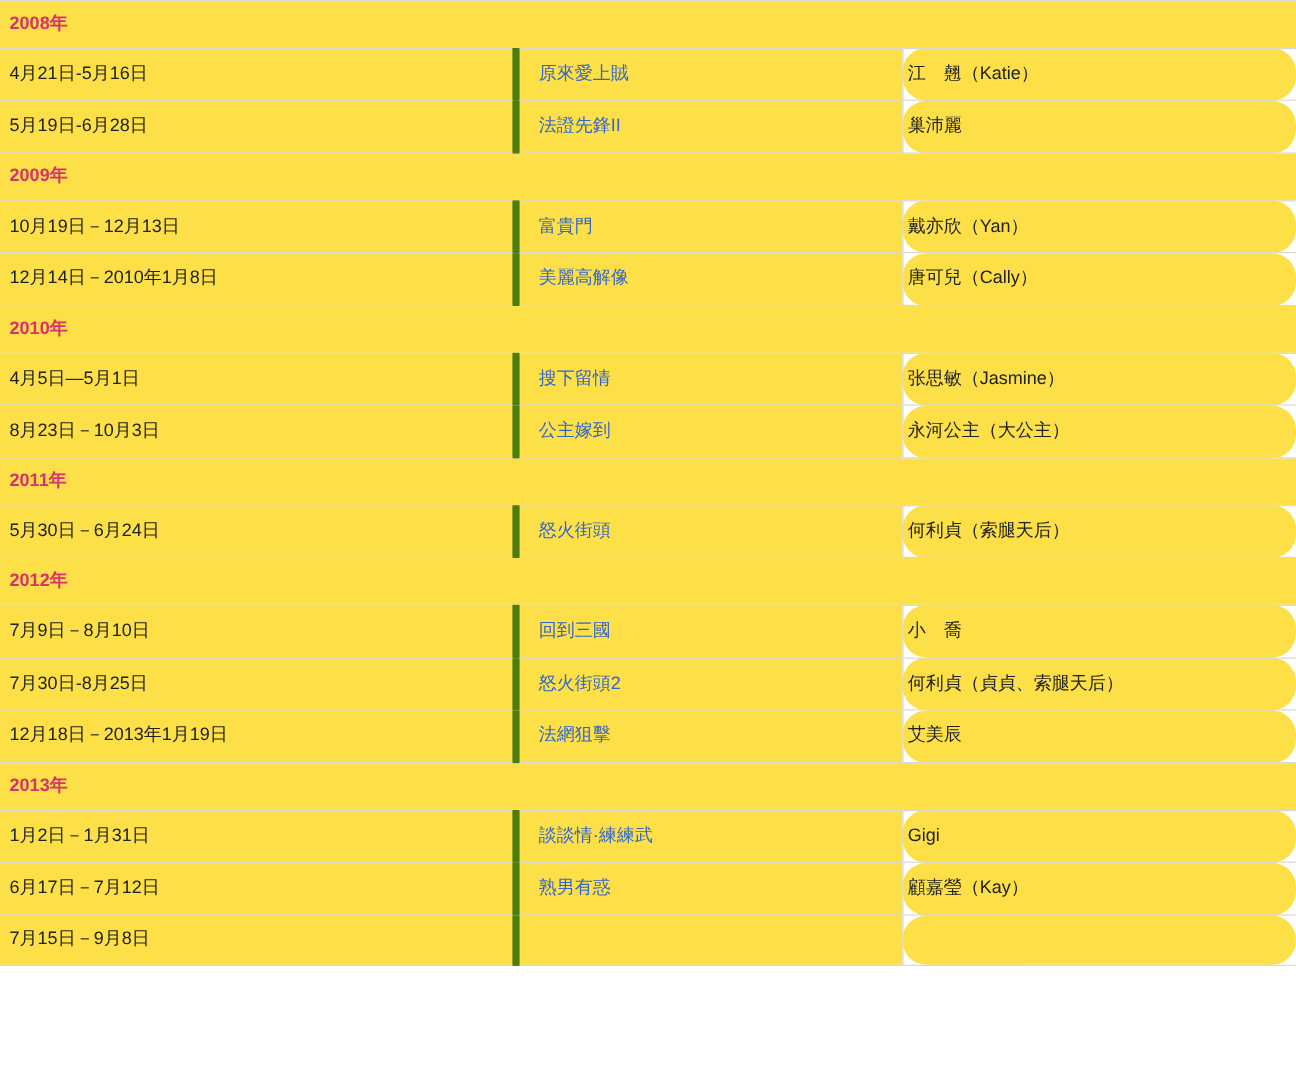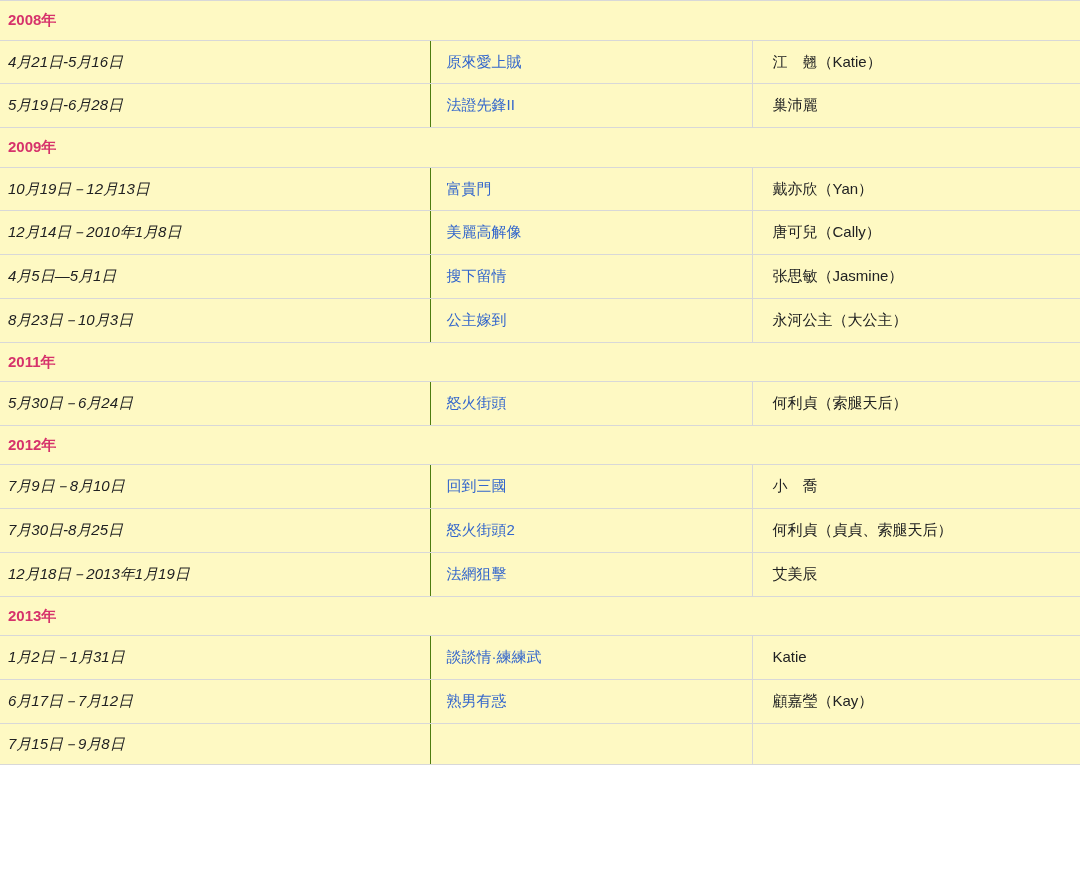--- a/index.html
+++ b/index.html
@@ -22,33 +22,33 @@
   .filmography-table col.col-date { width: 430px; }
   .filmography-table col.col-title { width: 322px; }
   .filmography-table col.col-role { width: 328px; }
 
   .filmography-table td {
     border-top: 1px solid #d8d8d8;
     border-bottom: 1px solid #d8d8d8;
     padding: 9px 10px 9px 8px;
     vertical-align: middle;
     line-height: 1.5;
-    background: #fef9c3;
+    background: #fde047;
   }
   .filmography-table tr.data-row td.cell-date {
-    border-right: 1px solid #4d7c0f;
-    font-style: italic;
+    border-right: 6px solid #4d7c0f;
   }
   .filmography-table tr.data-row td.cell-title {
     border-right: 1px solid #d8d8d8;
     padding-left: 16px;
     margin-left: 36px;
   }
   .filmography-table tr.data-row td.cell-role {
-    padding-left: 20px;
+    padding-left: 4px;
+    border-radius: 20px;
   }
   .year-row td {
     border-top: 1px solid #d8d8d8;
     border-bottom: 1px solid #d8d8d8;
     padding: 8px 8px 8px 8px;
   }
   .year-label {
     color: #d6326b;
     font-weight: bold;
     font-size: 15px;
@@ -89,20 +89,23 @@
       <tr class="data-row">
         <td class="cell-date">10月19日－12月13日</td>
         <td class="cell-title"><a class="link">富貴門</a></td>
         <td class="cell-role"><span class="role-multiline">戴亦欣（Yan）</span></td>
       </tr>
       <tr class="data-row">
         <td class="cell-date">12月14日－2010年1月8日</td>
         <td class="cell-title"><a class="link">美麗高解像</a></td>
         <td class="cell-role"><span class="role-multiline">唐可兒（Cally）</span></td>
       </tr>
+      <tr class="year-row">
+        <td colspan="3"><span class="year-label">2010年</span></td>
+      </tr>
       <tr class="data-row">
         <td class="cell-date">4月5日—5月1日</td>
         <td class="cell-title"><a class="link">搜下留情</a></td>
         <td class="cell-role"><span class="role-multiline">张思敏（Jasmine）</span></td>
       </tr>
       <tr class="data-row">
         <td class="cell-date">8月23日－10月3日</td>
         <td class="cell-title"><a class="link">公主嫁到</a></td>
         <td class="cell-role"><span class="role-multiline">永河公主（大公主）</span></td>
       </tr>
@@ -131,21 +134,21 @@
         <td class="cell-date">12月18日－2013年1月19日</td>
         <td class="cell-title"><a class="link">法網狙擊</a></td>
         <td class="cell-role"><span class="role-multiline">艾美辰</span></td>
       </tr>
       <tr class="year-row">
         <td colspan="3"><span class="year-label">2013年</span></td>
       </tr>
       <tr class="data-row">
         <td class="cell-date">1月2日－1月31日</td>
         <td class="cell-title"><a class="link">談談情·練練武</a></td>
-        <td class="cell-role"><span class="role-multiline">Katie</span></td>
+        <td class="cell-role"><span class="role-multiline">Gigi</span></td>
       </tr>
       <tr class="data-row">
         <td class="cell-date">6月17日－7月12日</td>
         <td class="cell-title"><a class="link">熟男有惑</a></td>
         <td class="cell-role"><span class="role-multiline">顧嘉瑩（Kay）</span></td>
       </tr>
       <tr class="data-row">
         <td class="cell-date">7月15日－9月8日</td>
         <td class="cell-title"></td>
         <td class="cell-role"></td>

